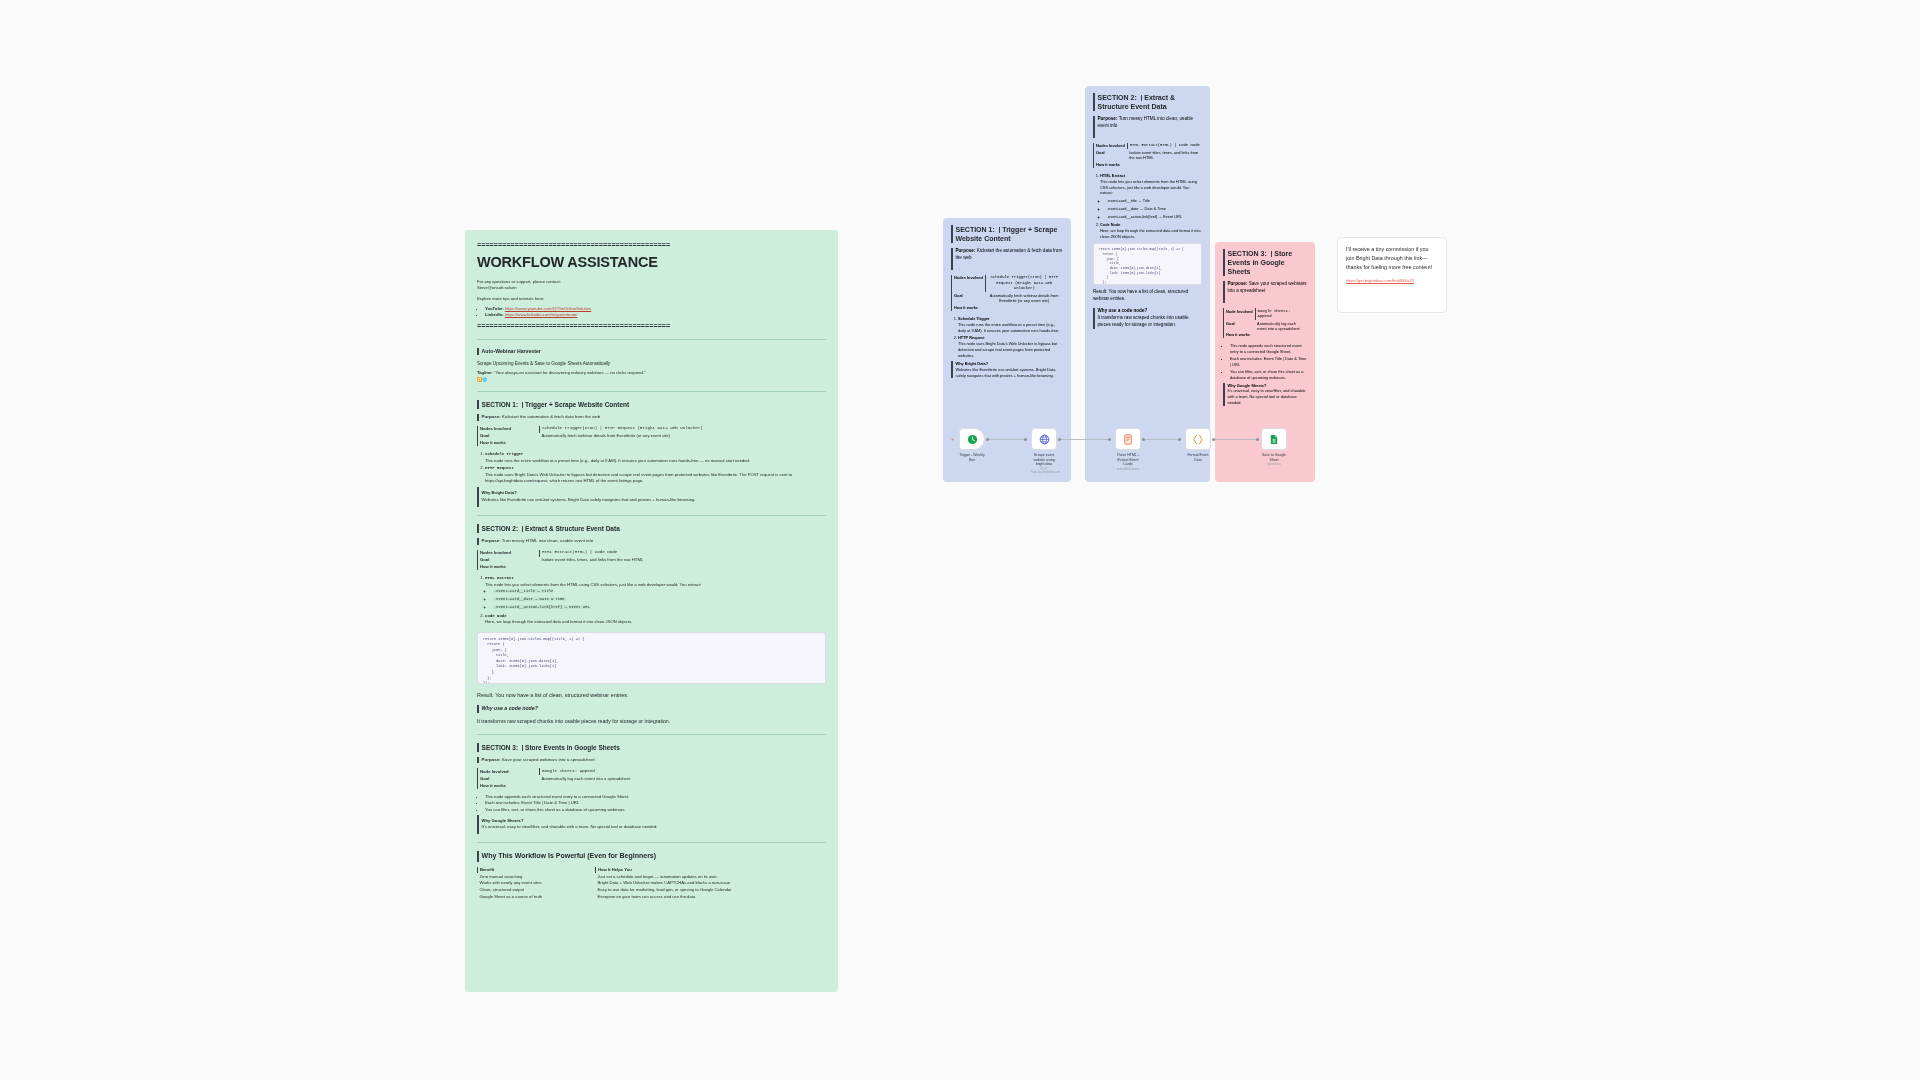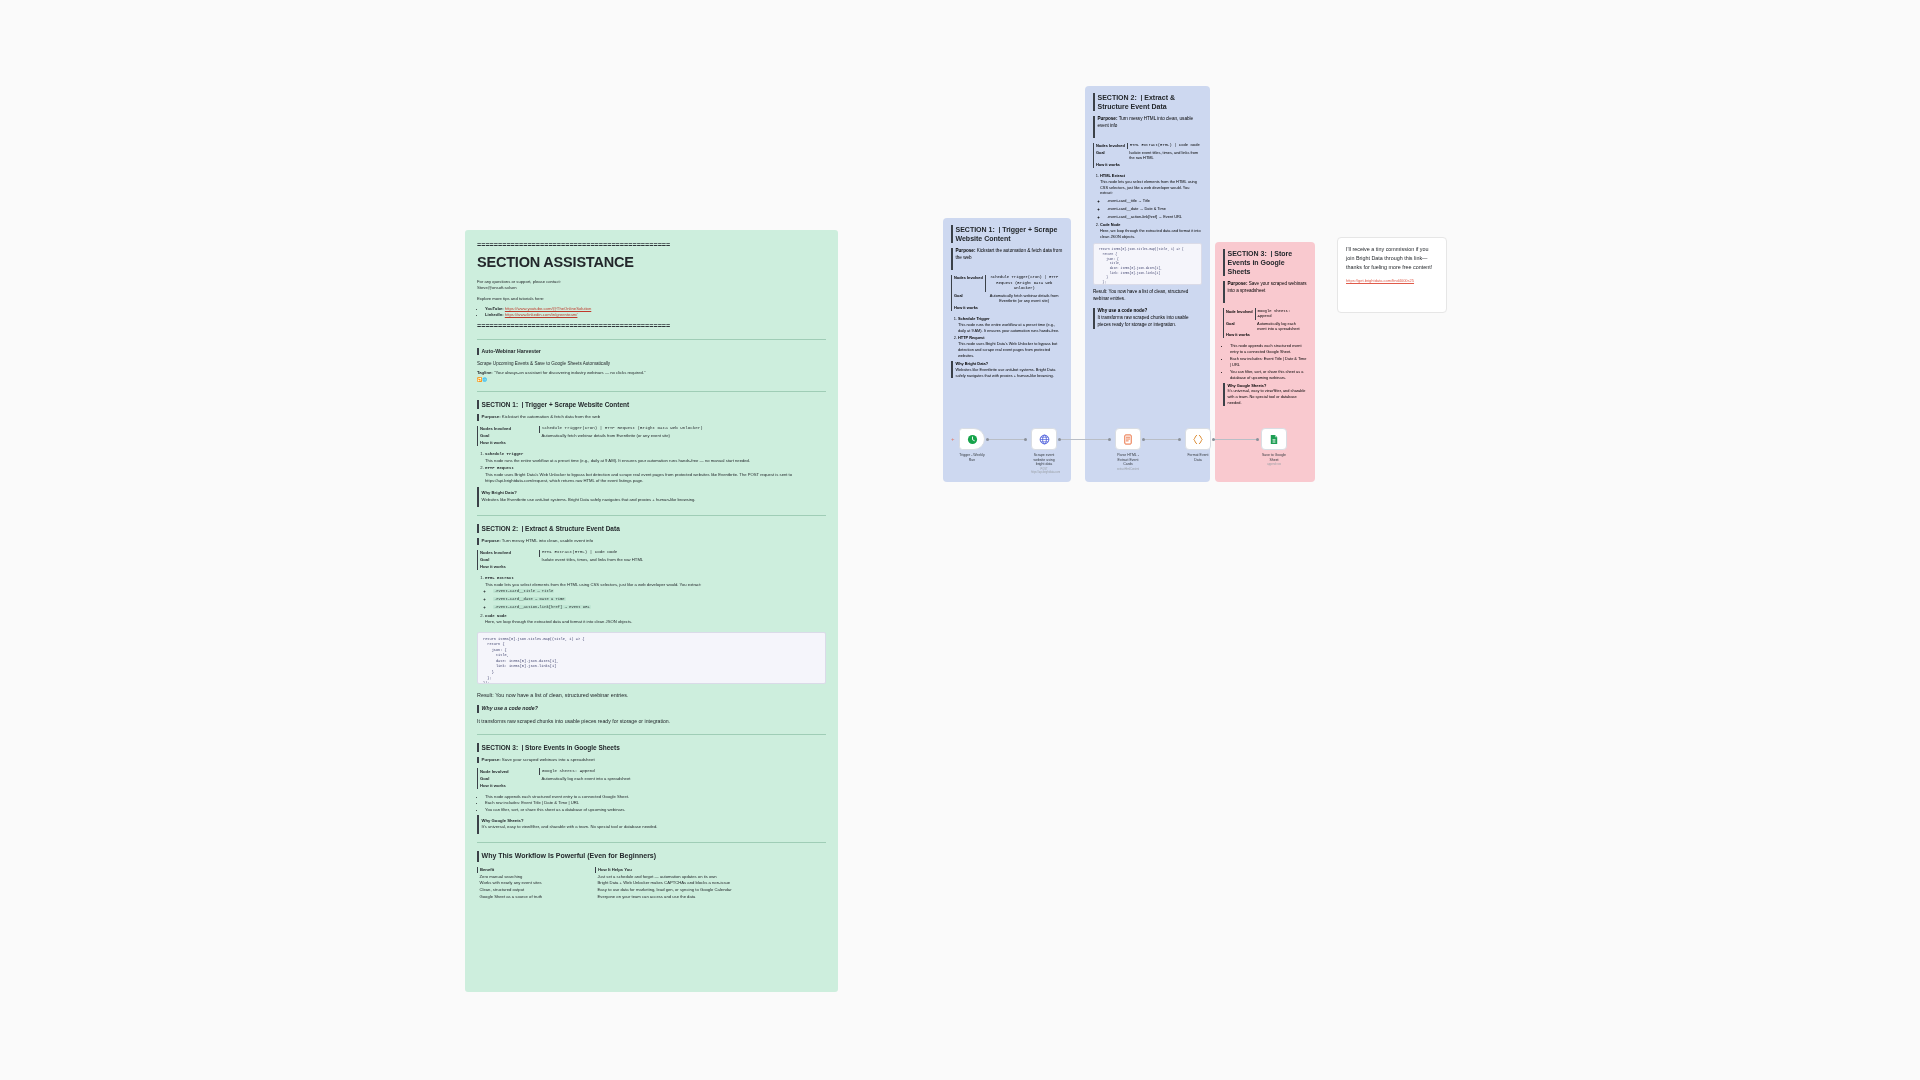--- a/index.html
+++ b/index.html
@@ -141,21 +141,21 @@
   .plus { position:absolute; top:436px; font-size:6px; color:#e07a6a; }
   svg.ico { display:block; }
 </style>
 </head>
 <body>
 
 <div class="doc">
   <div class="doc-inner">
 
     <div class="hr-eq">==============================================</div>
-    <h1 class="title">SECTION ASSISTANCE</h1>
+    <h1 class="title">WORKFLOW ASSISTANCE</h1>
 
     <p class="small">
       <span>For any questions or support, please contact:</span><br>
       <span>Steve@onsoft.solsen</span>
     </p>
     <p class="small">Explore more tips and tutorials here:</p>
     <ul class="bl">
       <li>
         <b>YouTube:</b>
         <span class="lnk">https://www.youtube.com/@TheOnlineSolution</span>

